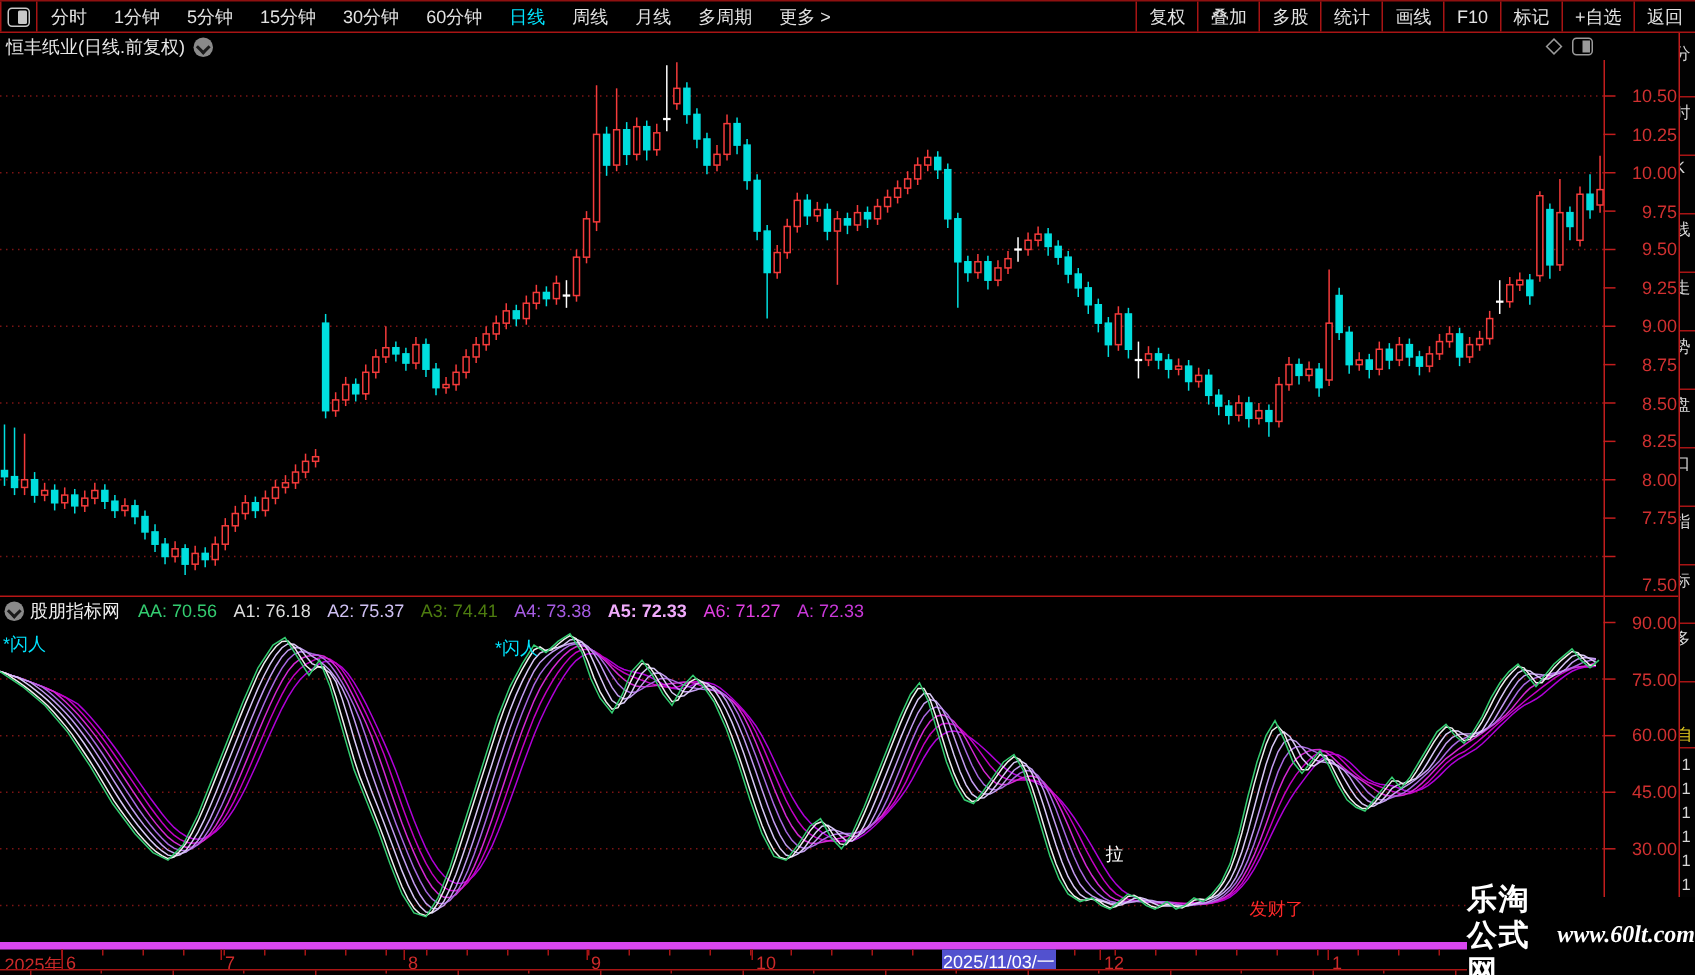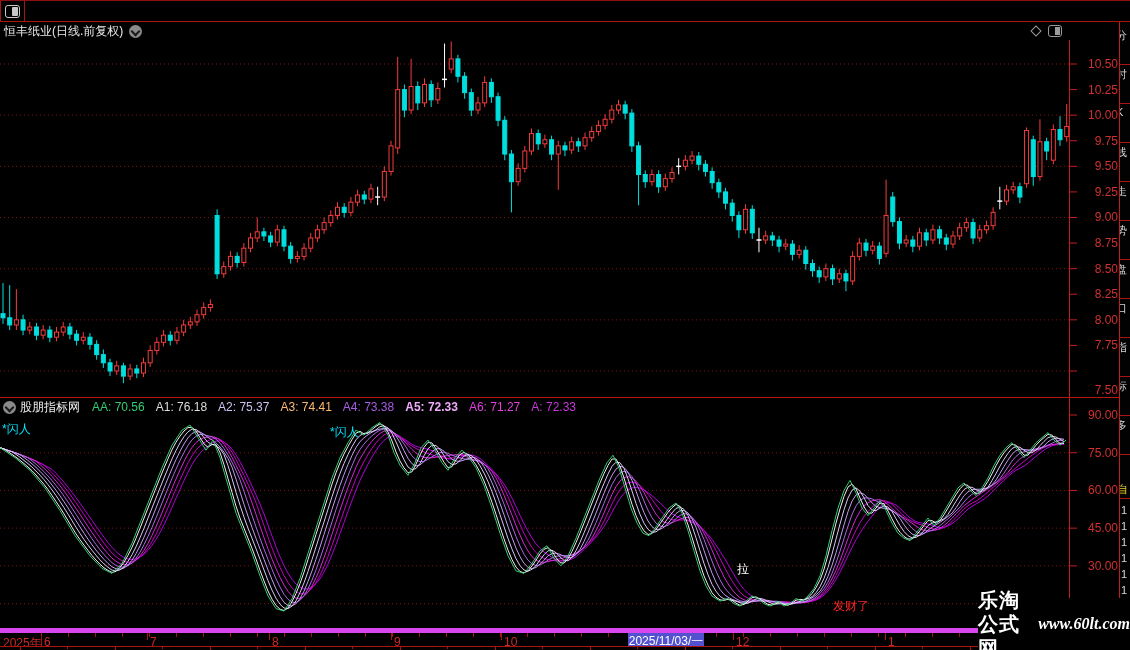--- a/index.html
+++ b/index.html
@@ -64,20 +64,44 @@
 </style>
 </head>
 <body>
 
 <div class="screen">
 
   <div class="toolbar">
     <div class="tb-iconcell">
       <div class="layout-glyph"></div>
     </div>
+    <div class="tb-left" id="tb-left">
+        <span class="tb-item">分时</span>
+        <span class="tb-item">1分钟</span>
+        <span class="tb-item">5分钟</span>
+        <span class="tb-item">15分钟</span>
+        <span class="tb-item">30分钟</span>
+        <span class="tb-item">60分钟</span>
+        <span class="tb-item active">日线</span>
+        <span class="tb-item">周线</span>
+        <span class="tb-item">月线</span>
+        <span class="tb-item">多周期</span>
+        <span class="tb-item">更多 &gt;</span>
+      </div>
+    <div class="tb-right" id="tb-right">
+        <span class="tb-cell">复权</span>
+        <span class="tb-cell">叠加</span>
+        <span class="tb-cell">多股</span>
+        <span class="tb-cell">统计</span>
+        <span class="tb-cell">画线</span>
+        <span class="tb-cell">F10</span>
+        <span class="tb-cell">标记</span>
+        <span class="tb-cell">+自选</span>
+        <span class="tb-cell">返回</span>
+      </div>
   </div>
 
   <div class="titlebar">
     <span class="title-text">恒丰纸业(日线.前复权)</span>
     <span class="circle-chevron"></span>
     <span class="title-icons">
       <span class="diamond"></span>
       <span class="win-glyph"></span>
     </span>
   </div>
@@ -443,21 +467,21 @@
 
   <div class="sep" style="top:397px"></div>
 
   <div class="ind-header">
     <span class="circle-chevron" style="margin-left:3px"></span>
     <span class="ind-title">股朋指标网</span>
     <span class="ind-vals" id="ind-vals">
         <span class="ind-val" style="color: rgb(51, 204, 112);">AA: 70.56</span>
         <span class="ind-val" style="color: rgb(220, 220, 220);">A1: 76.18</span>
         <span class="ind-val" style="color: rgb(207, 192, 242);">A2: 75.37</span>
-        <span class="ind-val" style="color: #fdba74;">A3: 74.41</span>
+        <span class="ind-val" style="color: #4d7c0f;">A3: 74.41</span>
         <span class="ind-val" style="color: rgb(167, 92, 228);">A4: 73.38</span>
         <span class="ind-val" style="color: #f0abfc; font-weight: bold;">A5: 72.33</span>
         <span class="ind-val" style="color: rgb(224, 64, 224);">A6: 71.27</span>
         <span class="ind-val" style="color: rgb(200, 56, 216);">A: 72.33</span>
       </span>
   </div>
 
   <svg id="ind-svg" width="1078" height="230" style="top:398px" viewBox="0 398 1078 230">
       <line x1="0" y1="603.5875" x2="1069" y2="603.5875" stroke="#7c1414" stroke-width="1" stroke-dasharray="1 3"></line>
       <line x1="0" y1="565.87" x2="1069" y2="565.87" stroke="#7c1414" stroke-width="1" stroke-dasharray="1 3"></line>

